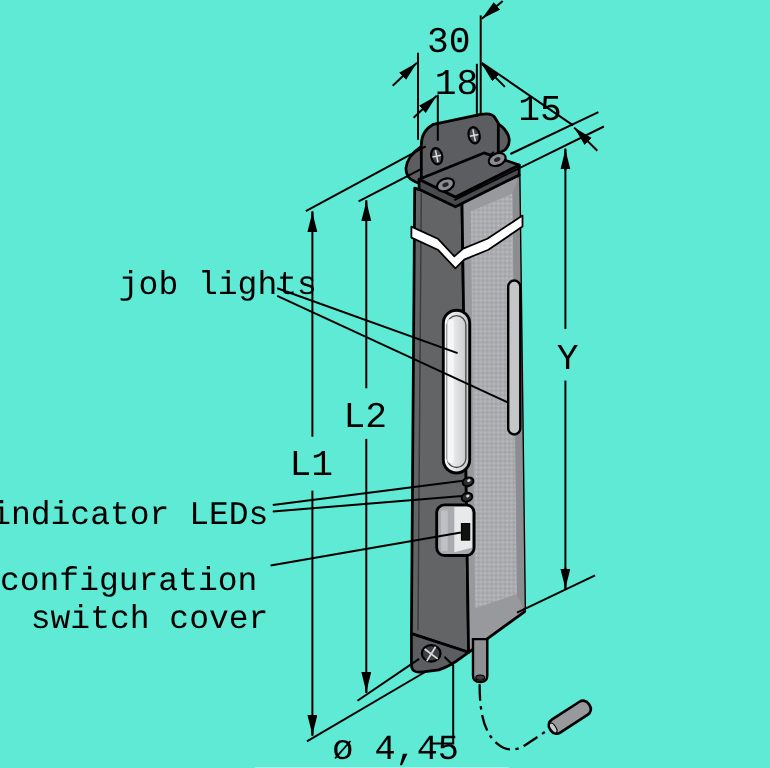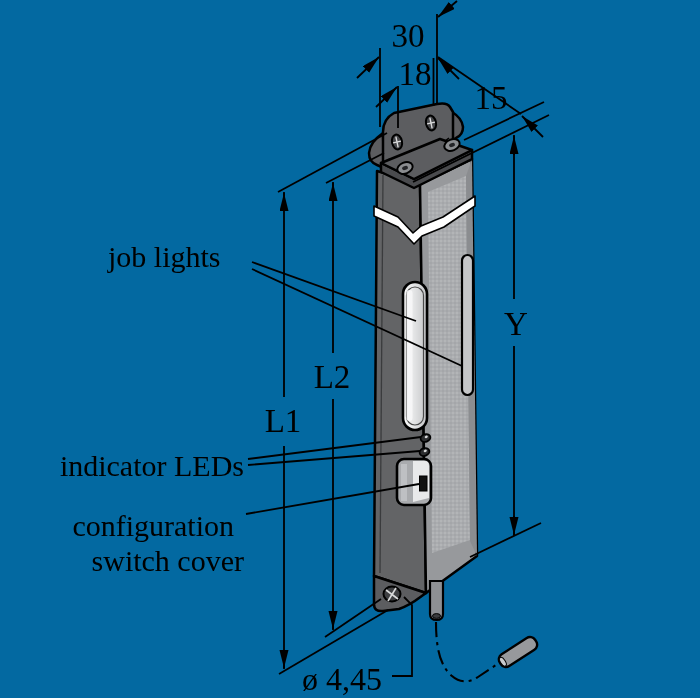--- a/index.html
+++ b/index.html
@@ -1,17 +1,17 @@
 <!DOCTYPE html>
 <html><head>
 <meta charset="utf-8">
 <style>
   html,body{margin:0;padding:0;background:#ffffff;}
-  .stage{position:relative;width:700px;height:698px;background:#0369a1;overflow:hidden;
-         font-family:Liberation Serif, serif;}
+  .stage{position:relative;width:700px;height:698px;background:#5eead4;overflow:hidden;
+         font-family:Liberation Mono, monospace;}
   svg{display:block;}
   text{fill:#000;}
   .dimtxt{font-size:33px;}
   .lbltxt{font-size:30px;}
   .diatxt{font-size:32px;}
   .thin{stroke:#000;stroke-width:1.8;fill:none;}
   .edge{stroke:#000;stroke-width:2.5;stroke-linejoin:round;}
 </style>
 </head>
 <body>

